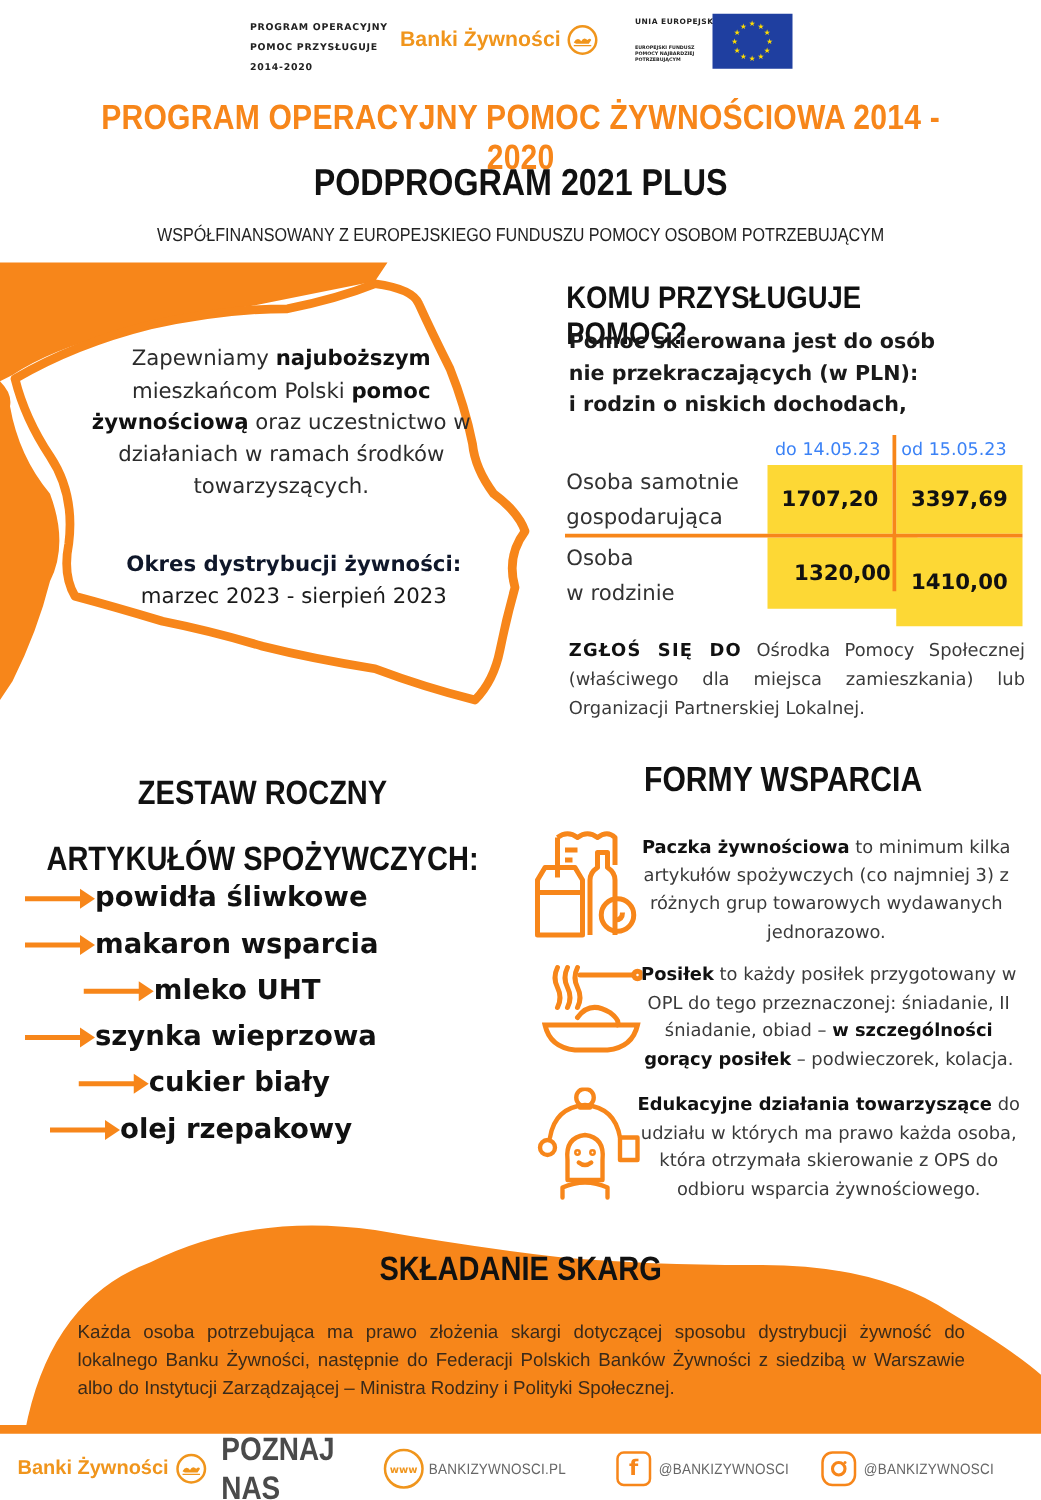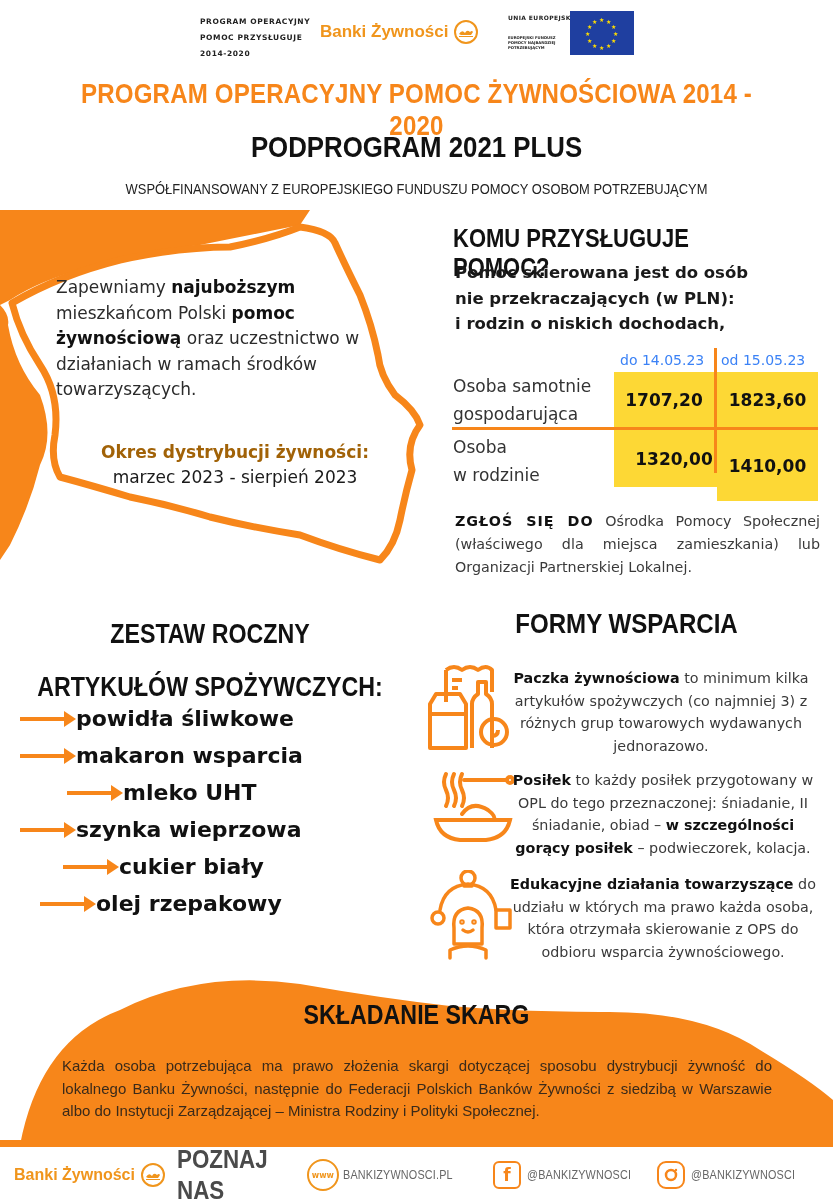--- a/index.html
+++ b/index.html
@@ -18,24 +18,24 @@
   .eu-flag { left: 570px; top: 11px; width: 64px; height: 44px; background: #1f3fa0; }
   .eu-flag span { position: absolute; color: #ffdd00; font-size: 6px; line-height: 1; }
 
   
   .main-title { left: 0; top: 78px; width: 833px; text-align: center; color: #f7861a; font-family: "Liberation Sans", sans-serif; font-weight: bold; font-size: 28px; transform: scaleX(0.86); transform-origin: center; letter-spacing: 0.2px; }
   .sub-title { left: 0; top: 130px; width: 833px; text-align: center; font-family: "Liberation Sans", sans-serif; font-weight: bold; font-size: 30px; transform: scaleX(0.86); color: #111; }
   .cofin { left: 0; top: 180px; width: 833px; text-align: center; font-family: "Liberation Sans", sans-serif; font-size: 15px; transform: scaleX(0.86); color: #222; }
 
   
   .map-svg { left: 0; top: 205px; }
-  .map-text { left: 56px; top: 275px; width: 310px; font-size: 17px; line-height: 25.5px; color: #2b2b2b; }
+  .map-text { left: 70px; top: 275px; width: 310px; text-align: center; font-size: 17px; line-height: 25.5px; color: #2b2b2b; }
   .map-text b { color: #111; }
   .period { left: 80px; top: 440px; width: 310px; text-align: center; font-size: 17px; line-height: 25px; }
-  .period b { color: #a16207; }
+  .period b { color: #0f172a; }
 
   
   .elig-title { left: 453px; top: 224px; font-family: "Liberation Sans", sans-serif; font-weight: bold; font-size: 25px; transform: scaleX(0.88); transform-origin: left; color: #111; }
   .elig-desc { left: 455px; top: 260px; font-size: 16.5px; font-weight: bold; line-height: 25.5px; color: #1a1a1a; }
 
   .tbl-hdr { top: 352px; font-size: 14px; color: #3b82f6; }
   .tbl-vline { left: 714px; top: 348px; width: 3px; height: 125px; background: #f7861a; }
   .tbl-hline { left: 452px; top: 427px; width: 366px; height: 3px; background: #f7861a; }
   .cell { background: #fdd835; display: flex; align-items: center; justify-content: center; font-weight: bold; font-size: 17px; color: #111; }
   .row-label { font-size: 17px; line-height: 28px; color: #333; }
@@ -125,21 +125,21 @@
 <div class="abs elig-desc">
   <div>Pomoc skierowana jest do osób</div>
   <div>nie przekraczających (w PLN):</div>
   <div>i rodzin o niskich dochodach,</div>
 </div>
 
 <div class="abs tbl-hdr" style="left:620px">do 14.05.23</div>
 <div class="abs tbl-hdr" style="left:721px">od 15.05.23</div>
 
 <div class="abs cell" style="left:614px;top:372px;width:100px;height:55px">1707,20</div>
-<div class="abs cell" style="left:717px;top:372px;width:101px;height:55px">1823,60</div>
+<div class="abs cell" style="left:717px;top:372px;width:101px;height:55px">3397,69</div>
 <div class="abs cell" style="left:614px;top:430px;width:120px;height:57px">1320,00</div>
 <div class="abs cell" style="left:717px;top:430px;width:101px;height:71px">1410,00</div>
 <div class="abs tbl-vline"></div>
 <div class="abs tbl-hline"></div>
 
 <div class="abs row-label" style="left:453px;top:372px">
   <div>Osoba samotnie</div>
   <div>gospodarująca</div>
 </div>
 <div class="abs row-label" style="left:453px;top:433px">

